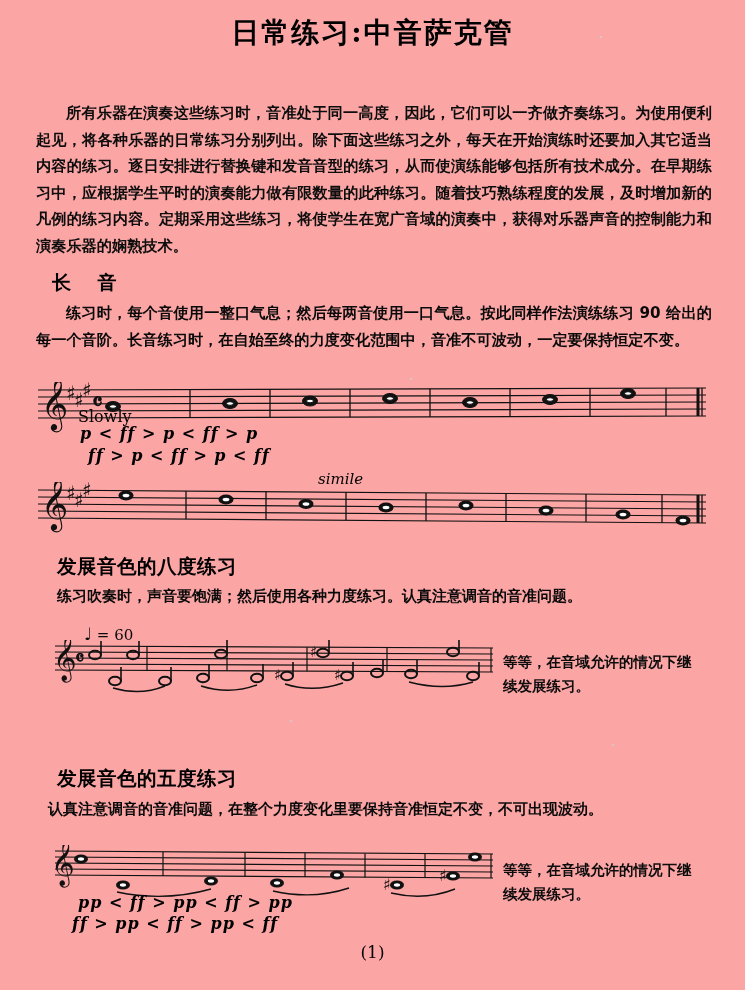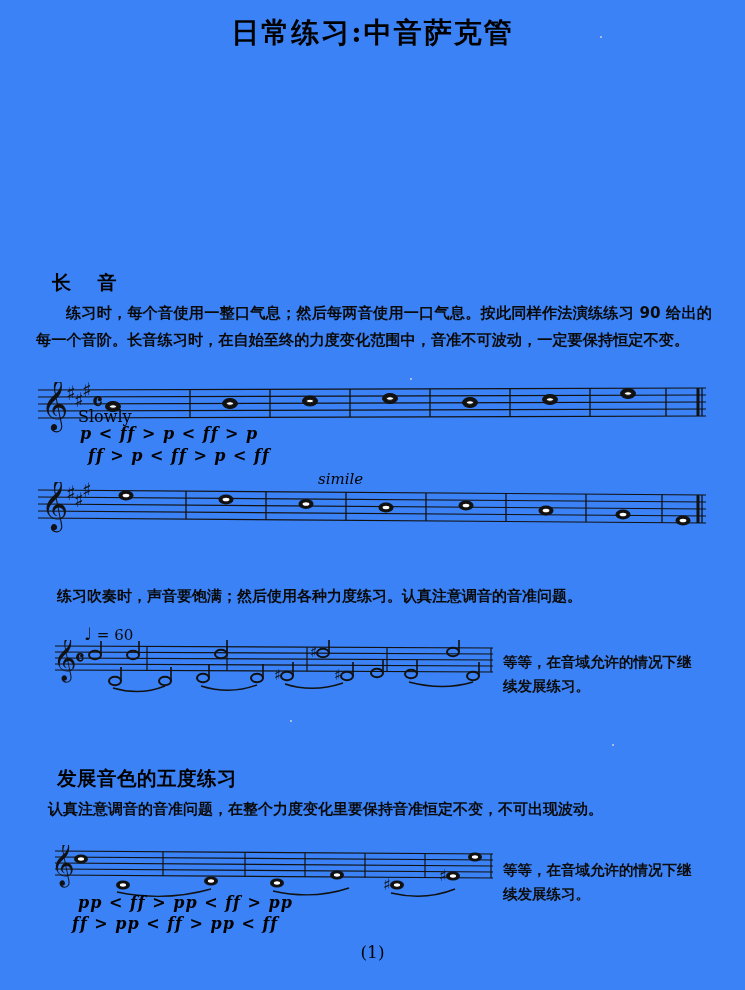--- a/index.html
+++ b/index.html
@@ -4,21 +4,21 @@
 <style>
   html, body {
     margin: 0;
     padding: 0;
     background: #ffffff;
   }
   .page {
     position: relative;
     width: 745px;
     height: 990px;
-    background: #3b82f6;
+    background: #fca5a5;
     font-family: "DejaVu Sans", "Liberation Sans", sans-serif;
     color: #0a0a0a;
     overflow: hidden;
     text-decoration: underline;
   }
 
   
   .doc-title {
     position: absolute;
     top: 14px;
@@ -186,20 +186,21 @@
     width: 2px; height: 2px;
   }
 </style>
 </head>
 <body>
 
 <div class="page">
 
   <div class="doc-title">日常练习:中音萨克管</div>
 
+  <div class="intro-para">所有乐器在演奏这些练习时，音准处于同一高度，因此，它们可以一齐做齐奏练习。为使用便利起见，将各种乐器的日常练习分别列出。除下面这些练习之外，每天在开始演练时还要加入其它适当内容的练习。逐日安排进行替换键和发音音型的练习，从而使演练能够包括所有技术成分。在早期练习中，应根据学生平时的演奏能力做有限数量的此种练习。随着技巧熟练程度的发展，及时增加新的凡例的练习内容。定期采用这些练习，将使学生在宽广音域的演奏中，获得对乐器声音的控制能力和演奏乐器的娴熟技术。</div>
 
   <div class="section-head head-changyin">长  音</div>
   <div class="desc-changyin">练习时，每个音使用一整口气息；然后每两音使用一口气息。按此同样作法演练练习 90 给出的每一个音阶。长音练习时，在自始至终的力度变化范围中，音准不可波动，一定要保持恒定不变。</div>
 
   <div class="expr-word slowly">Slowly</div>
 
   <div class="system" style="top:382px; left:38px;">
     <svg class="staff-svg" width="670" height="52" viewBox="0 0 670 52" xmlns="http://www.w3.org/2000/svg">
       <g stroke="#111" stroke-width="1.15">
         <line x1="0" y1="8" x2="668" y2="6"></line>
@@ -298,20 +299,21 @@
         <ellipse cx="508" cy="28.5" rx="7.5" ry="5" fill="#111"></ellipse>
         <ellipse cx="508" cy="28.5" rx="3.4" ry="1.8" fill="#fff"></ellipse>
         <ellipse cx="585" cy="32.5" rx="7.5" ry="5" fill="#111"></ellipse>
         <ellipse cx="585" cy="32.5" rx="3.4" ry="1.8" fill="#fff"></ellipse>
         <ellipse cx="645" cy="38.5" rx="7.5" ry="5" fill="#111"></ellipse>
         <ellipse cx="645" cy="38.5" rx="3.4" ry="1.8" fill="#fff"></ellipse>
       </g>
     </svg>
   </div>
 
+  <div class="section-head head-octave">发展音色的八度练习</div>
   <div class="desc-octave">练习吹奏时，声音要饱满；然后使用各种力度练习。认真注意调音的音准问题。</div>
 
   <div class="tempo-mark">
     <span class="tempo-note">♩</span>
     <span>= 60</span>
   </div>
 
   <div class="system" style="top:640px; left:55px;">
     <svg class="staff-svg" width="440" height="56" viewBox="0 0 440 56" xmlns="http://www.w3.org/2000/svg">
       <g stroke="#111" stroke-width="1.1">

